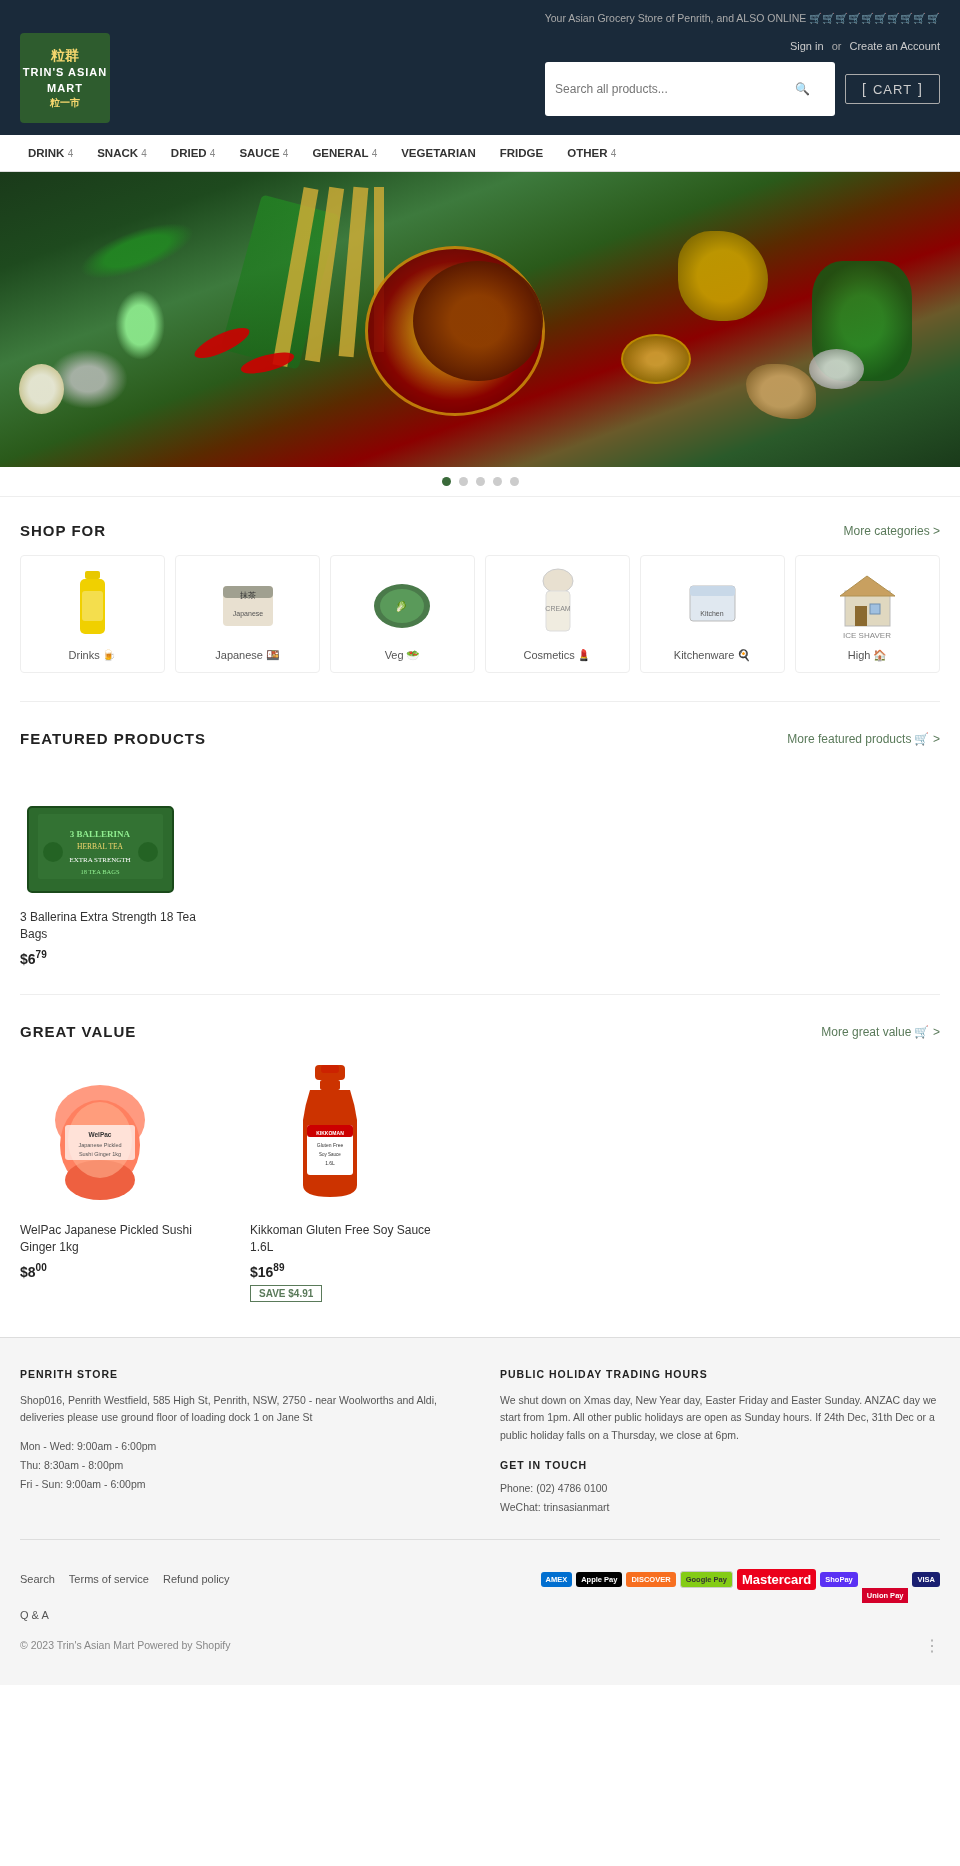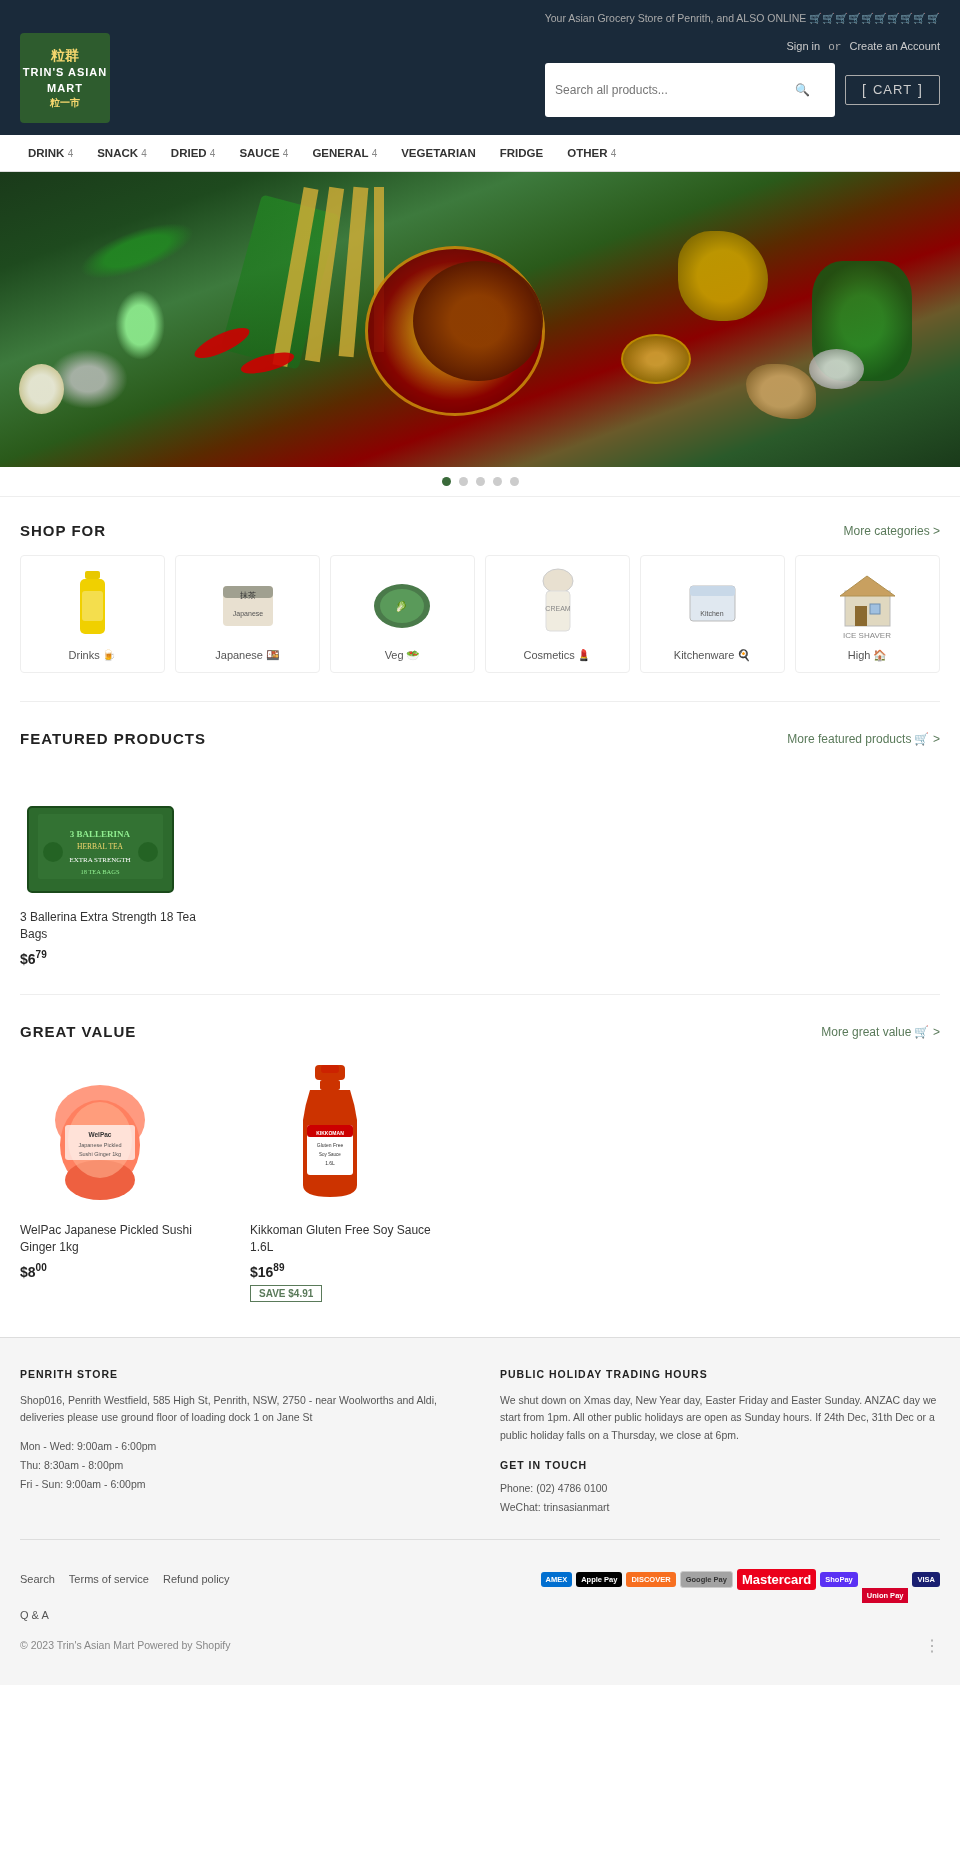--- a/index.html
+++ b/index.html
@@ -18,21 +18,21 @@
       <div style="text-align:center; color:#fff; font-size:8px; font-weight:bold; line-height:1.4;">
         <div style="font-size:14px; color:#f5d76e; font-weight:900;">粒群</div>
         <div style="font-size:11px; color:#fff; letter-spacing:1px;">TRIN'S ASIAN MART</div>
         <div style="font-size:10px; color:#f5d76e;">粒一市</div>
       </div>
     </div>
 
     <div style="display:flex; flex-direction:column; align-items:flex-end; gap:10px;">
       <div style="font-size:11px; color:#aaa;">
         <a href="#" style="color:#ccc; text-decoration:none;">Sign in</a>
-        <span style="margin:3px 5px;font-family:Liberation Mono, monospace;">or</span>
+        <span style="margin:3px 5px;">or</span>
         <a href="#" style="color:#ccc; text-decoration:none;">Create an Account</a>
       </div>
       <div style="display:flex; align-items:center; gap:10px;">
         <div style="display:flex; align-items:center; background:#fff; border-radius:3px; padding:20px 10px; width:290px;">
           <input type="text" style="border: none; outline: none; font-size: 12px; color: rgb(153, 153, 153); width: 240px; background: transparent;" placeholder="Search all products...">
           <button style="background:none; border:none; cursor:pointer; font-size:12px; color:#555;">🔍</button>
         </div>
         <button style="display:flex; align-items:center; gap:6px; background:none; border:1px solid #aaa; color:#ccc; padding:6px 16px; font-size:13px; cursor:pointer; border-radius:2px; letter-spacing:1px;">
           <span style="font-size:14px;">[</span>
           <span>CART</span>
@@ -298,21 +298,21 @@
   <div style="border-top:1px solid #ddd; margin-top:22px; padding-top:16px; display:flex; align-items:center; justify-content:space-between; flex-wrap:wrap; gap:10px;">
     <div style="display:flex; gap:14px; flex-wrap:wrap; align-items:center;">
       <a href="#" style="font-size:11px; color:#555; text-decoration:none;">Search</a>
       <a href="#" style="font-size:11px; color:#555; text-decoration:none;">Terms of service</a>
       <a href="#" style="font-size:11px; color:#555; text-decoration:none;">Refund policy</a>
     </div>
     <div style="display:flex; gap:4px; align-items:center; flex-wrap:wrap;">
       <span style="background:#016fd0; color:#fff; font-size:7.5px; padding:3px 5px; border-radius:3px; font-weight:bold;">AMEX</span>
       <span style="background:#000; color:#fff; font-size:7.5px; padding:3px 5px; border-radius:3px; font-weight:bold;">Apple Pay</span>
       <span style="background:#f76f20; color:#fff; font-size:7.5px; padding:3px 5px; border-radius:3px; font-weight:bold;">DISCOVER</span>
-      <span style="background:#a3a3a3; color:#333; font-size:7.5px; padding:3px 5px; border-radius:3px; font-weight:bold; border:1px solid #ccc;">Google Pay</span>
+      <span style="background:#84cc16; color:#333; font-size:7.5px; padding:3px 5px; border-radius:3px; font-weight:bold; border:1px solid #ccc;">Google Pay</span>
       <span style="background:#eb001b; color:#fff; font-size:13px; padding:3px 5px; border-radius:3px; font-weight:bold;">Mastercard</span>
       <span style="background:#5a31f4; color:#fff; font-size:7.5px; padding:3px 5px; border-radius:3px; font-weight:bold;">ShoPay</span>
       <span style="background:#d4002a; color:#fff; font-size:7.5px; padding:3px 5px; border-radius:0; font-weight:bold;margin-top:32px;">Union Pay</span>
       <span style="background:#1a1f71; color:#fff; font-size:7.5px; padding:3px 5px; border-radius:3px; font-weight:bold;">VISA</span>
     </div>
   </div>
 
   <div style="margin-top:4px;">
     <a href="#" style="font-size:11px; color:#555; text-decoration:none;">Q &amp; A</a>
   </div>

